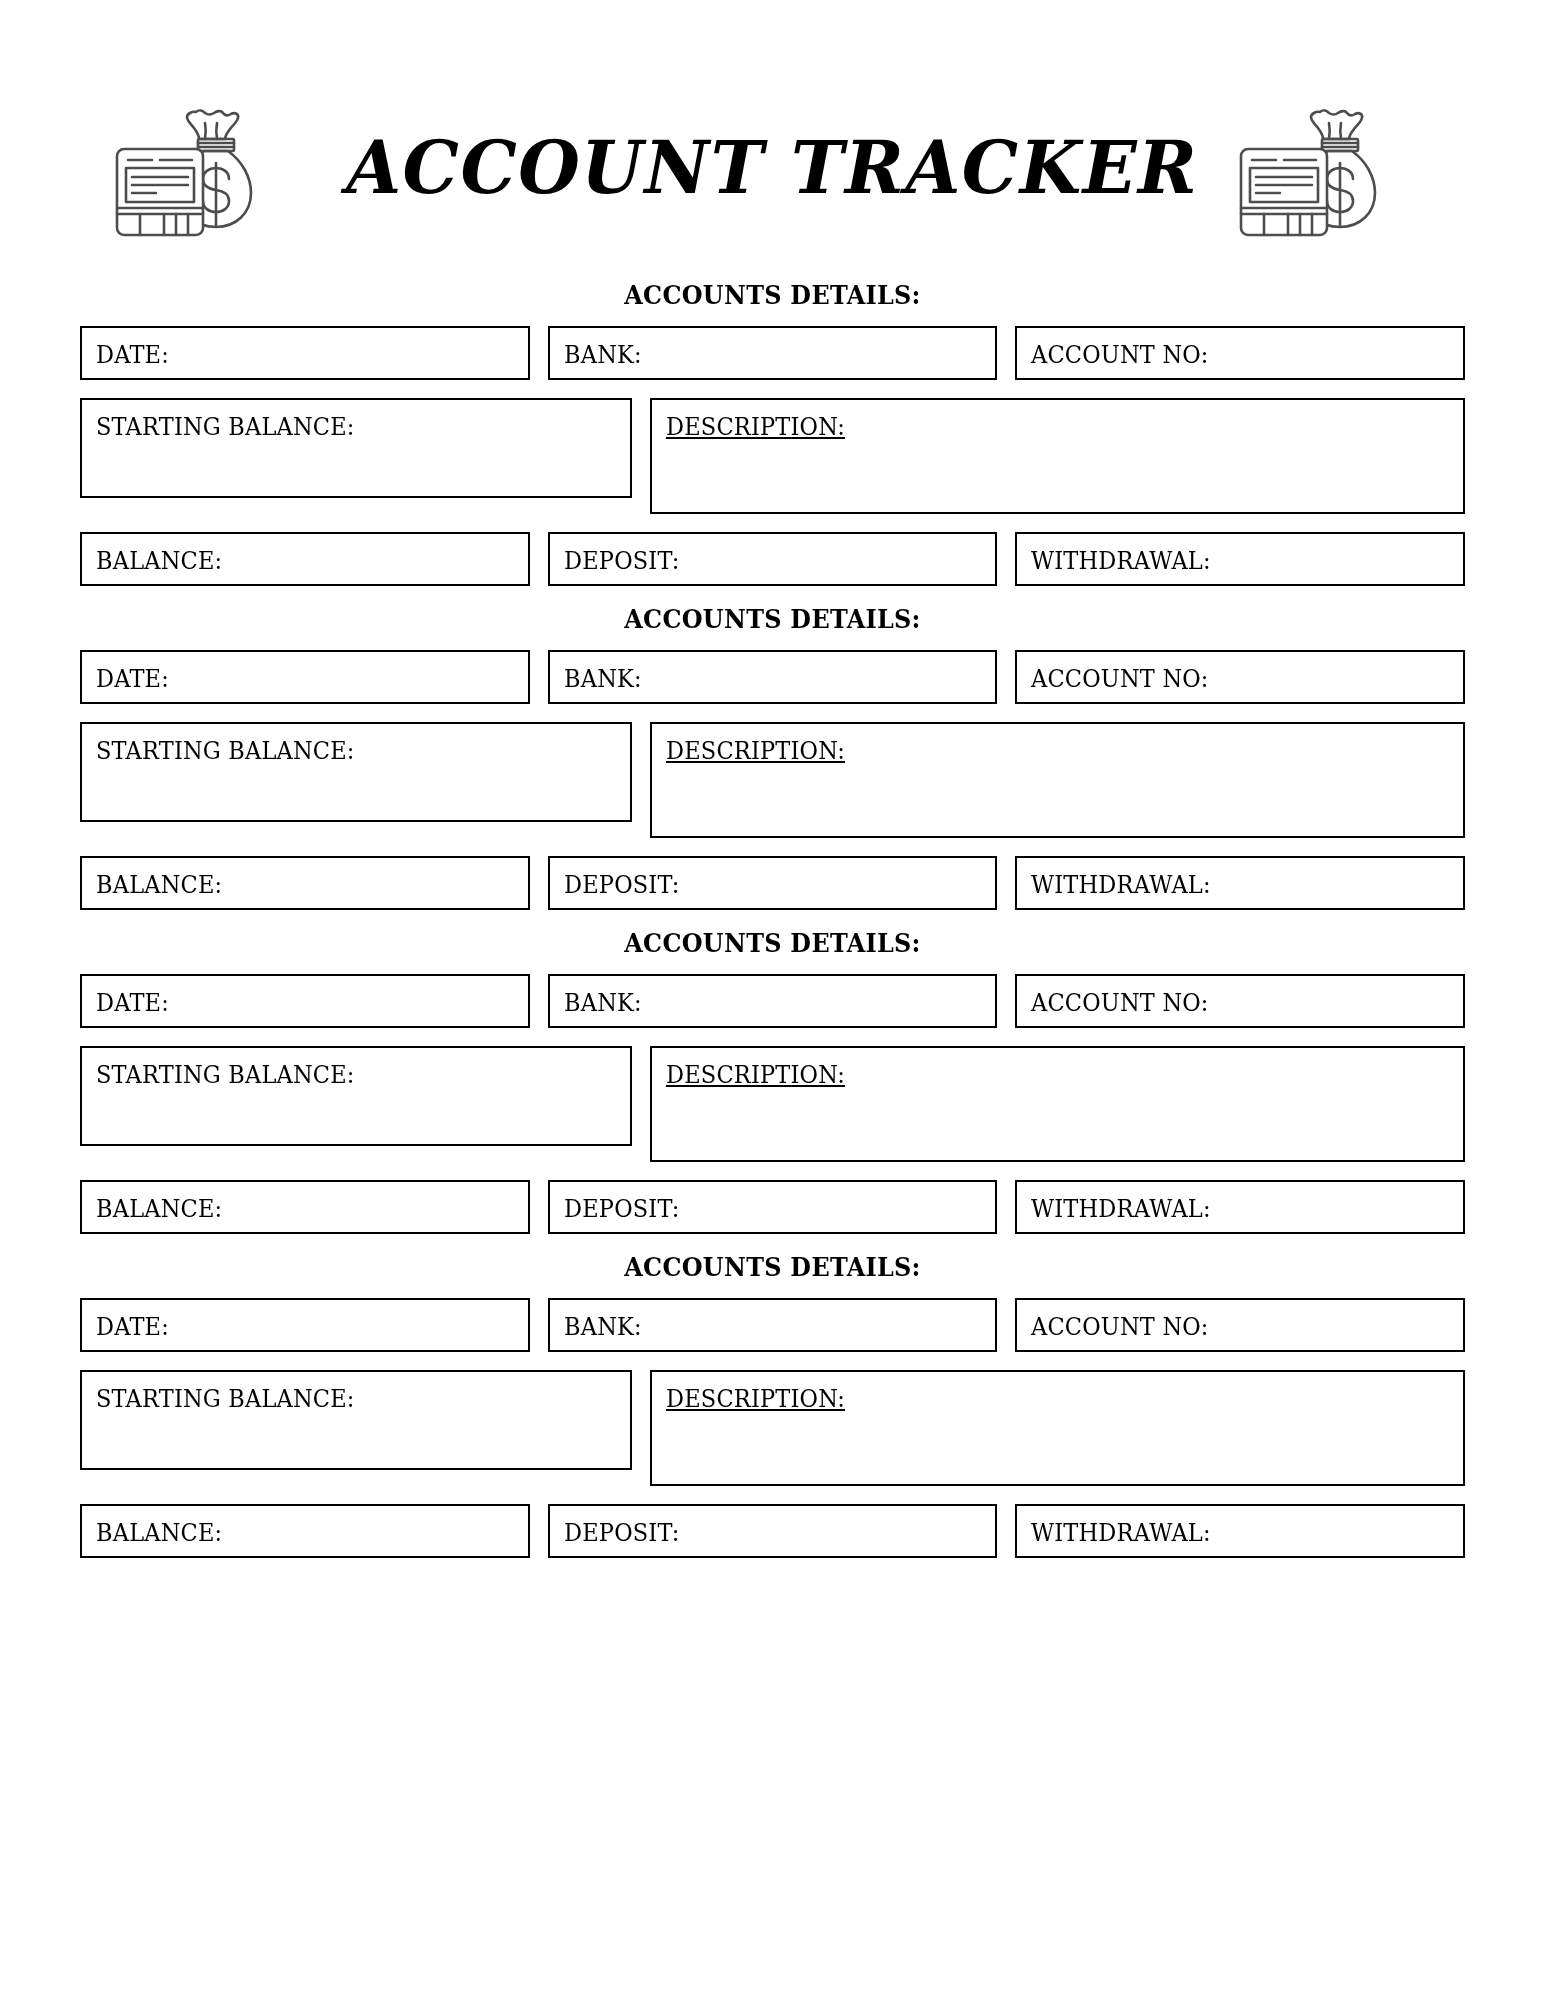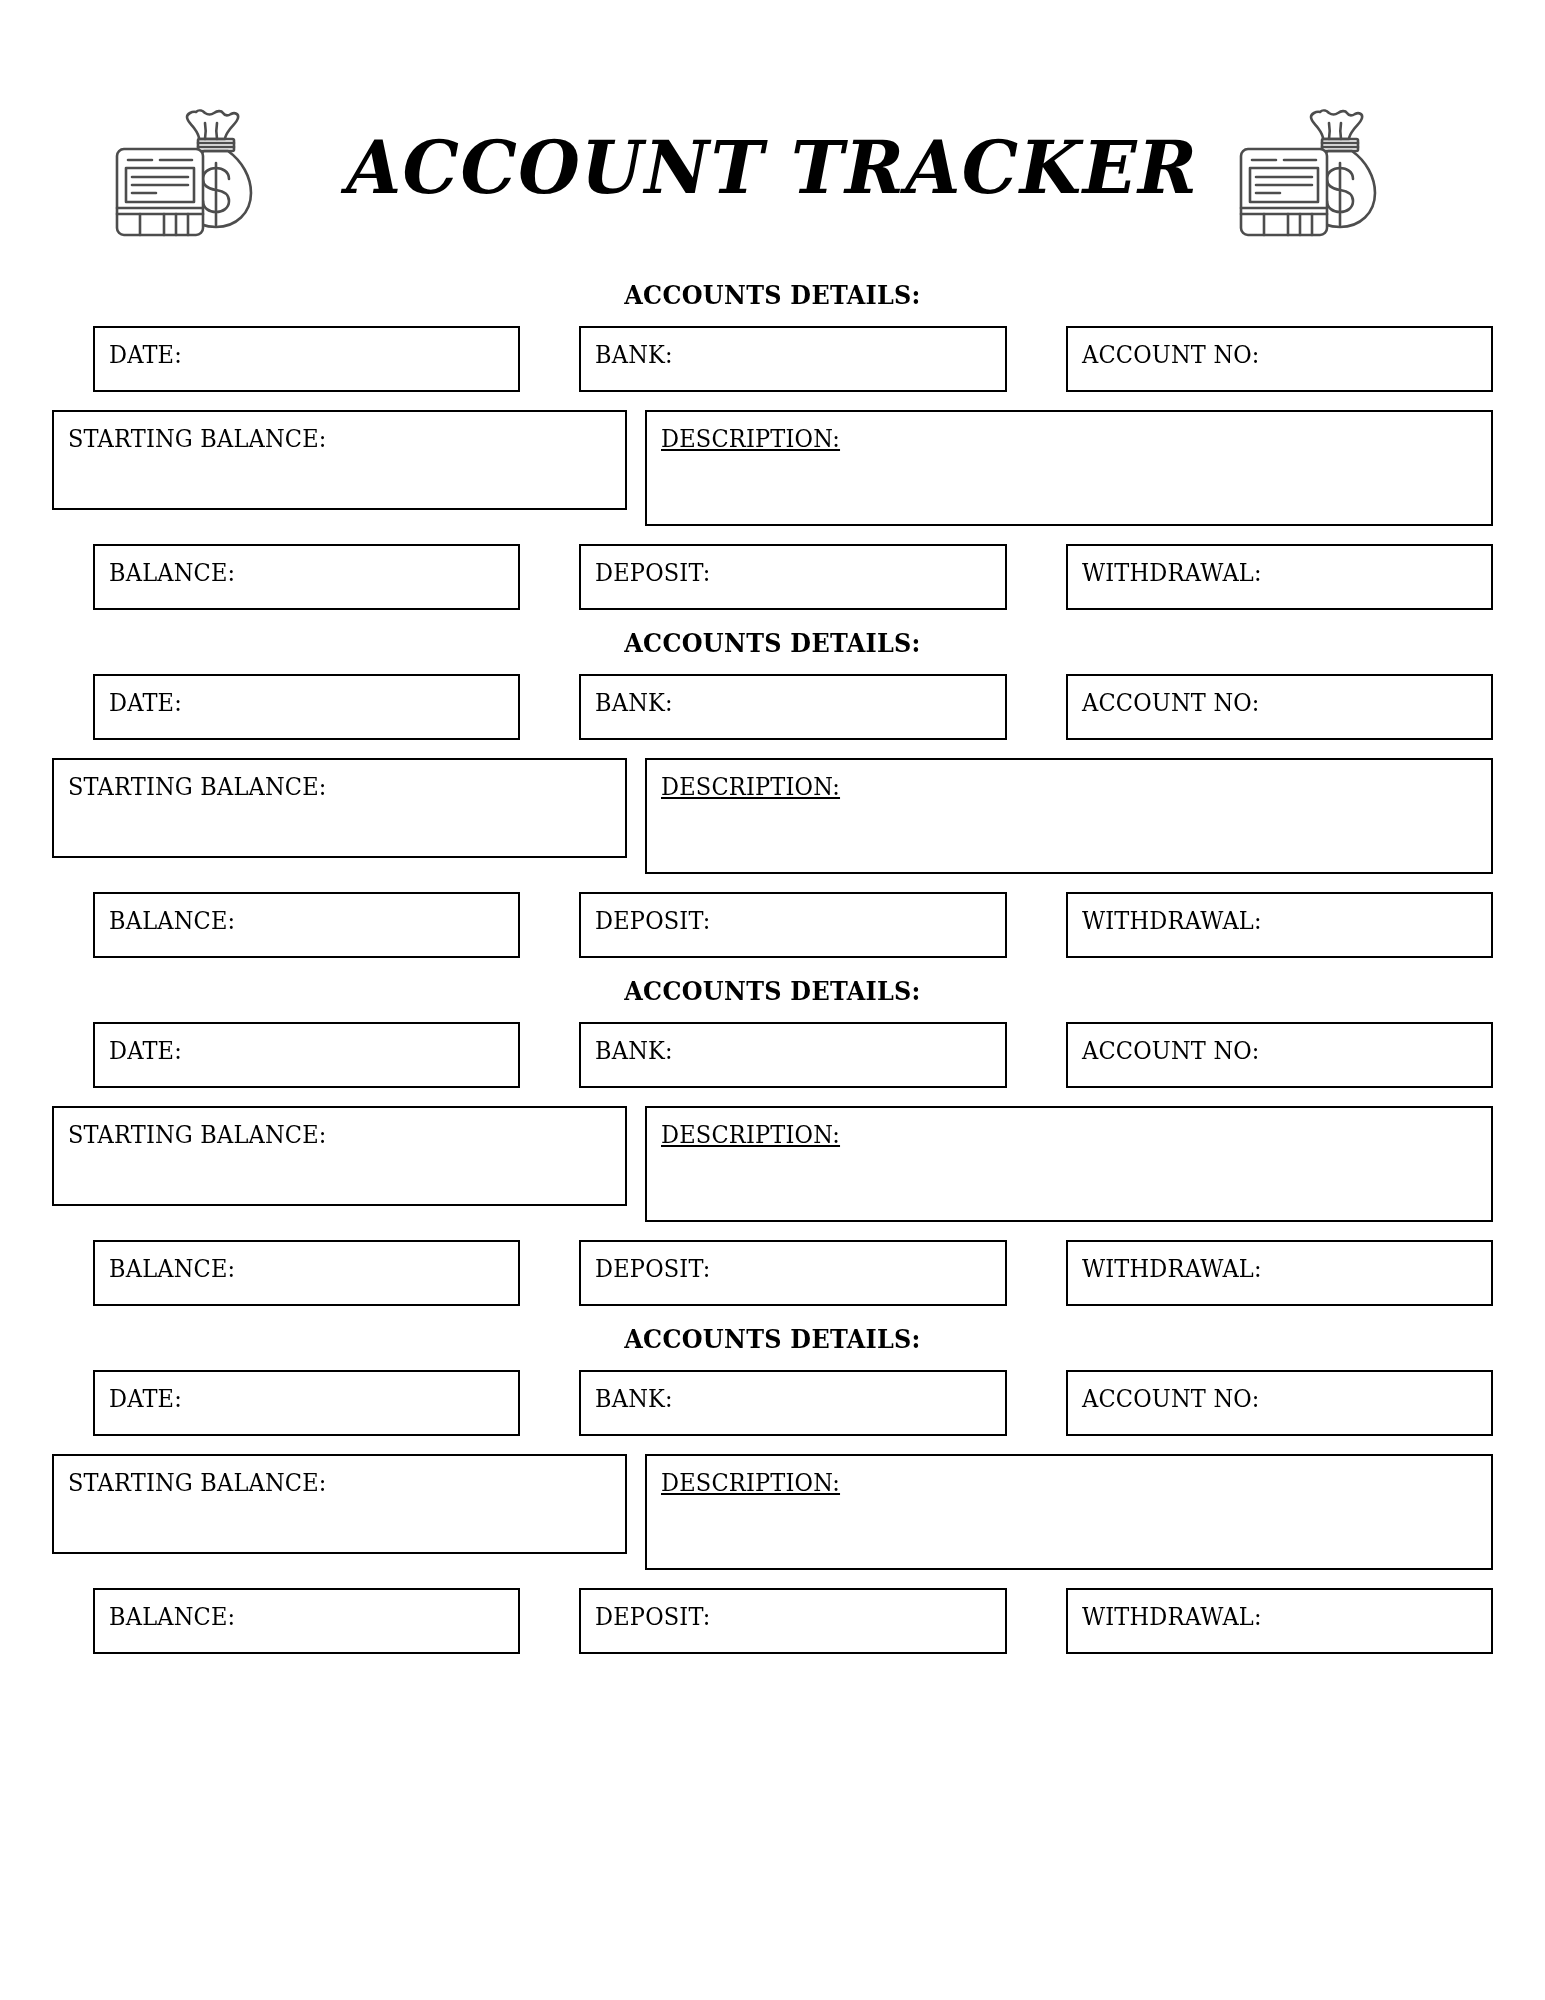--- a/index.html
+++ b/index.html
@@ -54,21 +54,21 @@
     letter-spacing: 1.5px;
     line-height: 1;
     text-align: center;
     white-space: nowrap;
     color: #000000;
     transform: scaleX(0.97);
   }
 
   
   .blocks {
-    padding: 0 52px;
+    padding: 0 80px;
   }
 
   .block { margin-bottom: 6px; }
 
   .block-heading {
     font-family: "DejaVu Serif", "Liberation Serif", serif;
     font-weight: 700;
     font-size: 26px;
     text-align: center;
     letter-spacing: 0.3px;
@@ -98,22 +98,21 @@
     color: #000000;
     display: block;
     transform: scaleX(0.90);
     transform-origin: left center;
     white-space: nowrap;
   }
 
   
   .row-triple .field {
     flex: 1 1 0;
-    height: 66px;
-    margin-left: 41px;
+    height: 54px;
   }
 
   
   .row-double .field-start { flex: 0 0 calc(40.5% - 9px); height: 100px; }
   .row-double .field-desc  { flex: 1 1 auto; height: 116px; text-decoration: underline; }
 
   .spacer-bottom { height: 40px; }
 </style>
 </head>
 <body>

